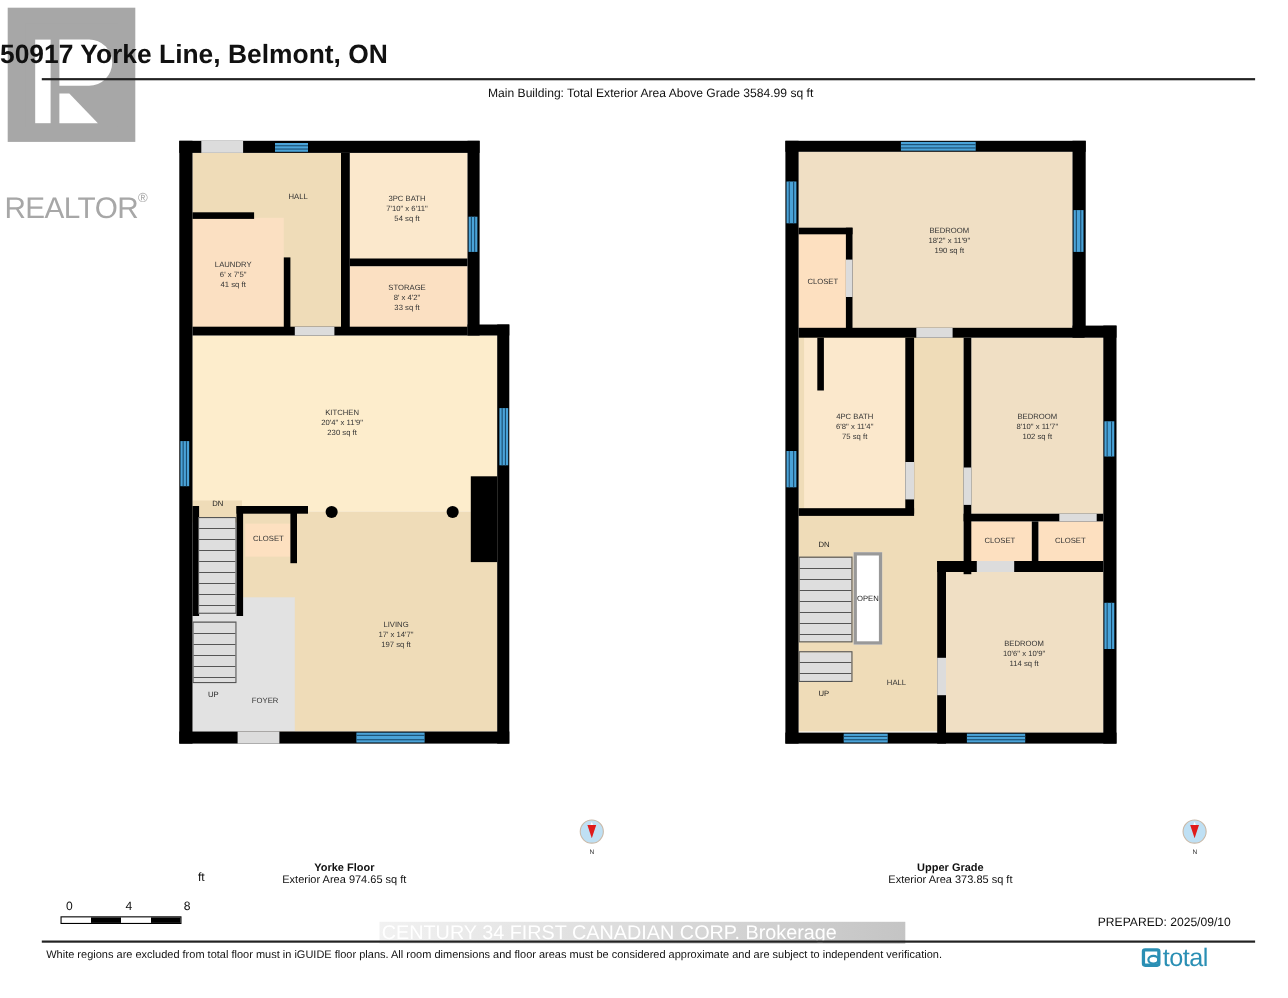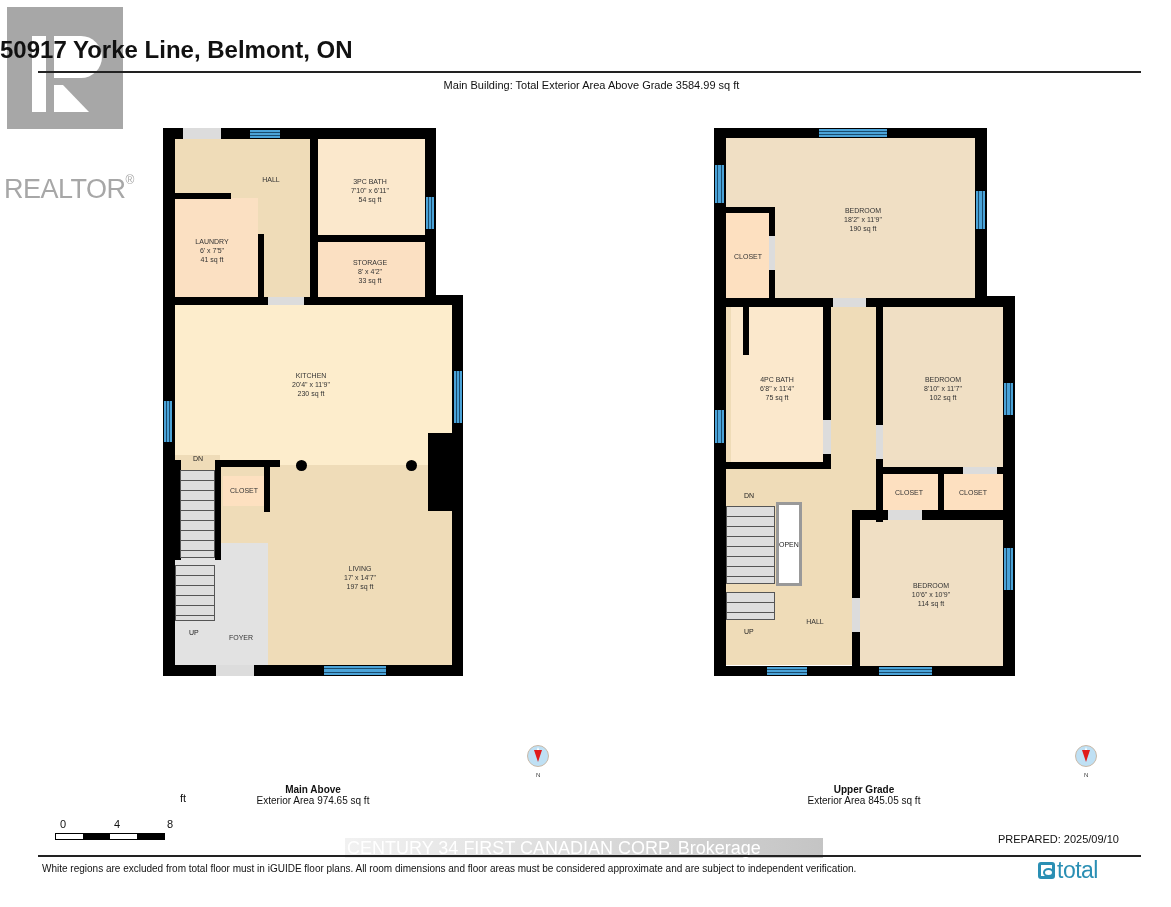--- a/index.html
+++ b/index.html
@@ -252,26 +252,26 @@
       <div>HALL</div>
     </div>
 </div>
 
 <div class="compass" style="left:527px;top:745px;"></div>
 <div class="compass-n" style="left:536px;top:772px;">N</div>
 <div class="compass" style="left:1075px;top:745px;"></div>
 <div class="compass-n" style="left:1084px;top:772px;">N</div>
 
 <div class="floor-name" style="left:313px;top:784px;">
-  <b>Main Above</b>
+  <b>Yorke Floor</b>
   <span>Exterior Area 974.65 sq ft</span>
 </div>
 <div class="floor-name" style="left:864px;top:784px;">
   <b>Upper Grade</b>
-  <span>Exterior Area 845.05 sq ft</span>
+  <span>Exterior Area 373.85 sq ft</span>
 </div>
 
 <div class="abs scale-nums">
   <span>0</span>
   <span style="position:absolute;left:54px;">4</span>
   <span style="position:absolute;left:107px;">8</span>
 </div>
 <div class="abs scale-bar"></div>
 <div class="abs scale-unit">ft</div>
 

